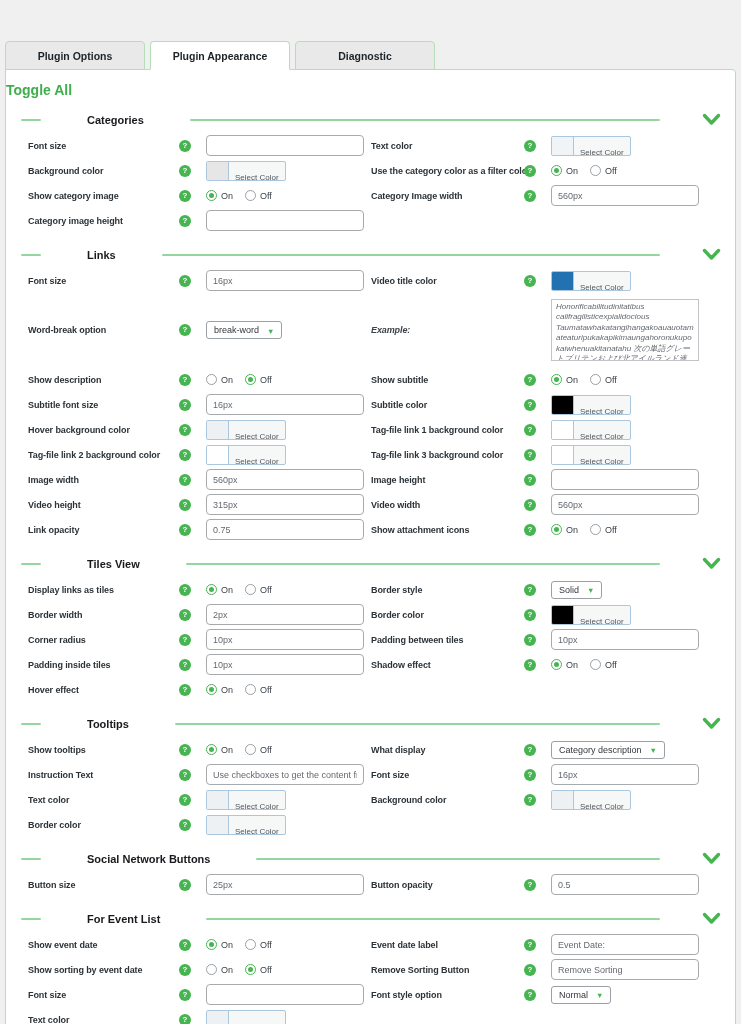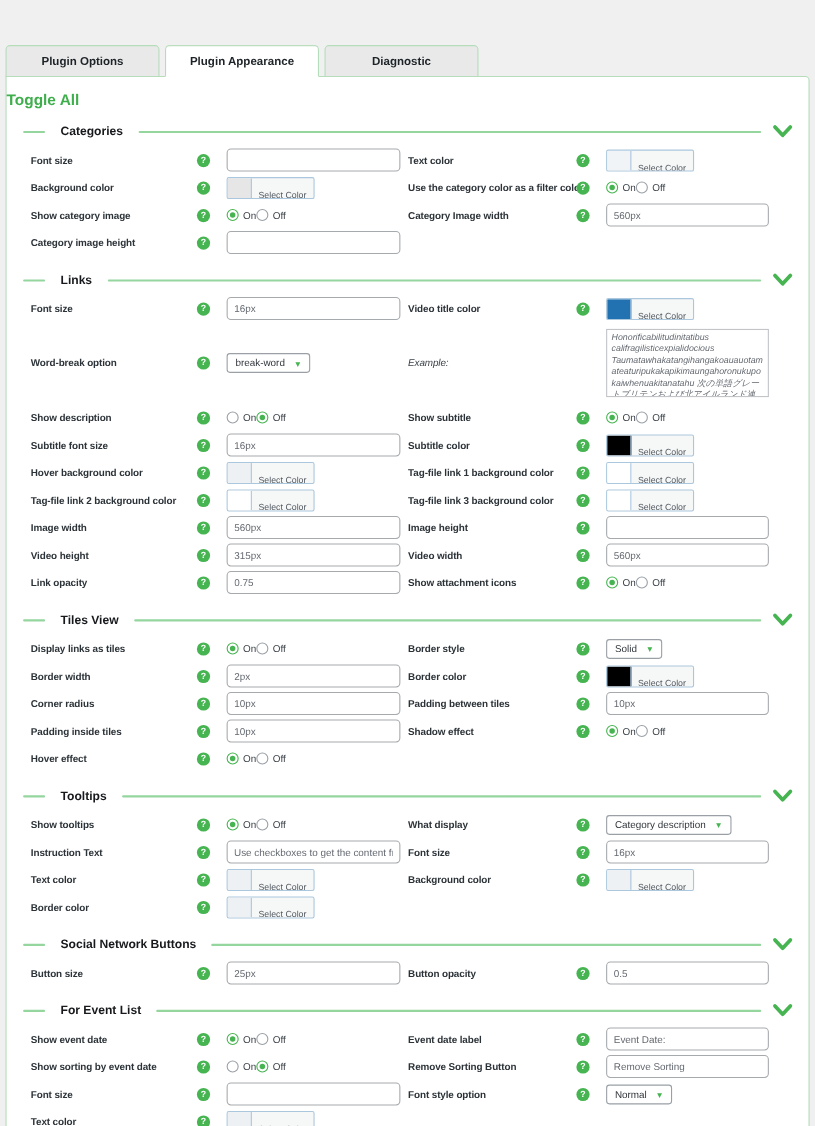--- a/index.html
+++ b/index.html
@@ -34,56 +34,56 @@
     border-radius: 0 4px 4px 4px;
     min-height: 978px;
     padding-bottom: 10px;
   }
   .toggle-all {
     padding: 12px 16px 0 0;
     font-size: 14px; font-weight: 700; color: #3fae4c;
     cursor: pointer;
   }
   
-  .sec-head { display: flex; align-items: center; margin: 15px 14px 7px 15px; }
+  .sec-head { display: flex; align-items: center; margin: 15px 14px 7px 15px; gap: 32px; }
   .hline { height: 2px; background: #94d69e; border-radius: 1px; }
   .hline.short { width: 20px; margin-right: 14px; }
   .hline.grow { flex: 1; margin: 0 10px 0 14px; }
   .sec-title { font-size: 11px; font-weight: 700; color: #17191c; white-space: nowrap; }
   .chev { display: inline-flex; cursor: pointer; flex: none; }
   
   .row {
     display: grid;
     grid-template-columns: 151px 27px 165px 153px 27px 1fr;
     align-items: center;
     min-height: 25px;
     padding: 0 36px 0 22px;
   }
   .row.tall { min-height: 74px; }
   .lbl { font-size: 9px; font-weight: 600; color: #2c3338; white-space: nowrap; letter-spacing: -0.1px; }
-  .lbl.italic { font-style: italic; font-weight: 400; color: #3c434a; }
+  .lbl.italic { font-style: italic; font-weight: 700; color: #3c434a; }
   .help {
     width: 12px; height: 12px; border-radius: 50%;
     background: #46b450; color: #fff;
     font-size: 8px; font-weight: 700; line-height: 12px; text-align: center;
     display: inline-block; cursor: pointer;
   }
   .icell { display: flex; align-items: center; }
   .ctrl { display: flex; align-items: center; min-width: 0; }
   .txt {
     width: 158px; height: 21px;
     border: 1px solid #a7aaad; border-radius: 4px;
     padding: 0 6px;
     font-family: "Liberation Sans", sans-serif;
     font-size: 9px; color: #646970; background: #fff;
     outline: none;
   }
   .ctrl.c2 .txt { width: 100%; }
   
-  .radios { display: inline-flex; align-items: center; }
+  .radios { display: inline-flex; align-items: center; gap: 12px; }
   .ropt { display: inline-flex; align-items: center; gap: 4px; cursor: pointer; }
   .rb {
     width: 11px; height: 11px; border: 1px solid #9aa0a6; border-radius: 50%;
     background: #fff; display: inline-block; position: relative; flex: none;
   }
   .rb.checked { border-color: #46b450; }
   .rb.checked::after {
     content: ''; position: absolute; left: 2px; top: 2px; right: 2px; bottom: 2px;
     border-radius: 50%; background: #46b450;
   }

